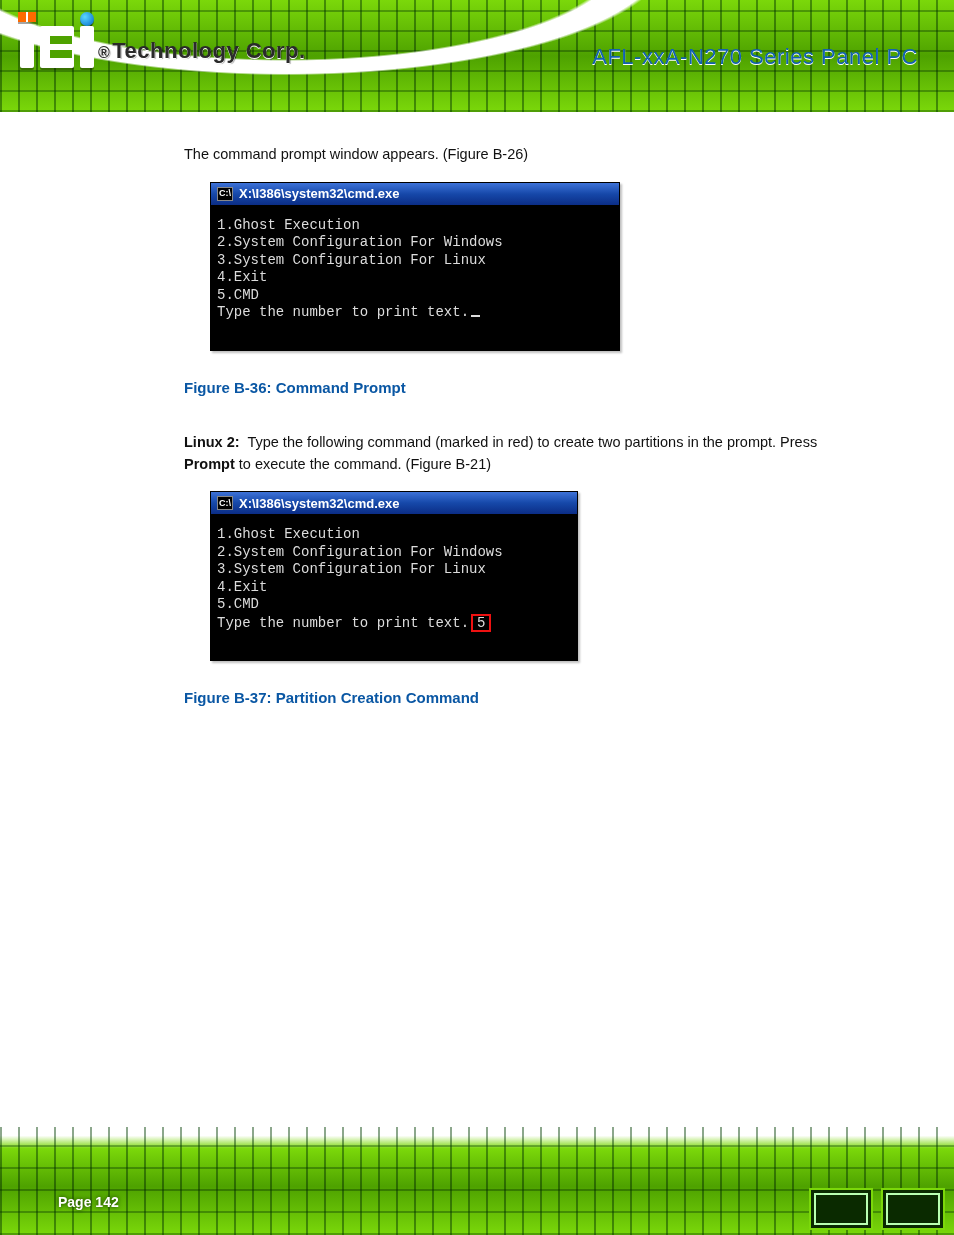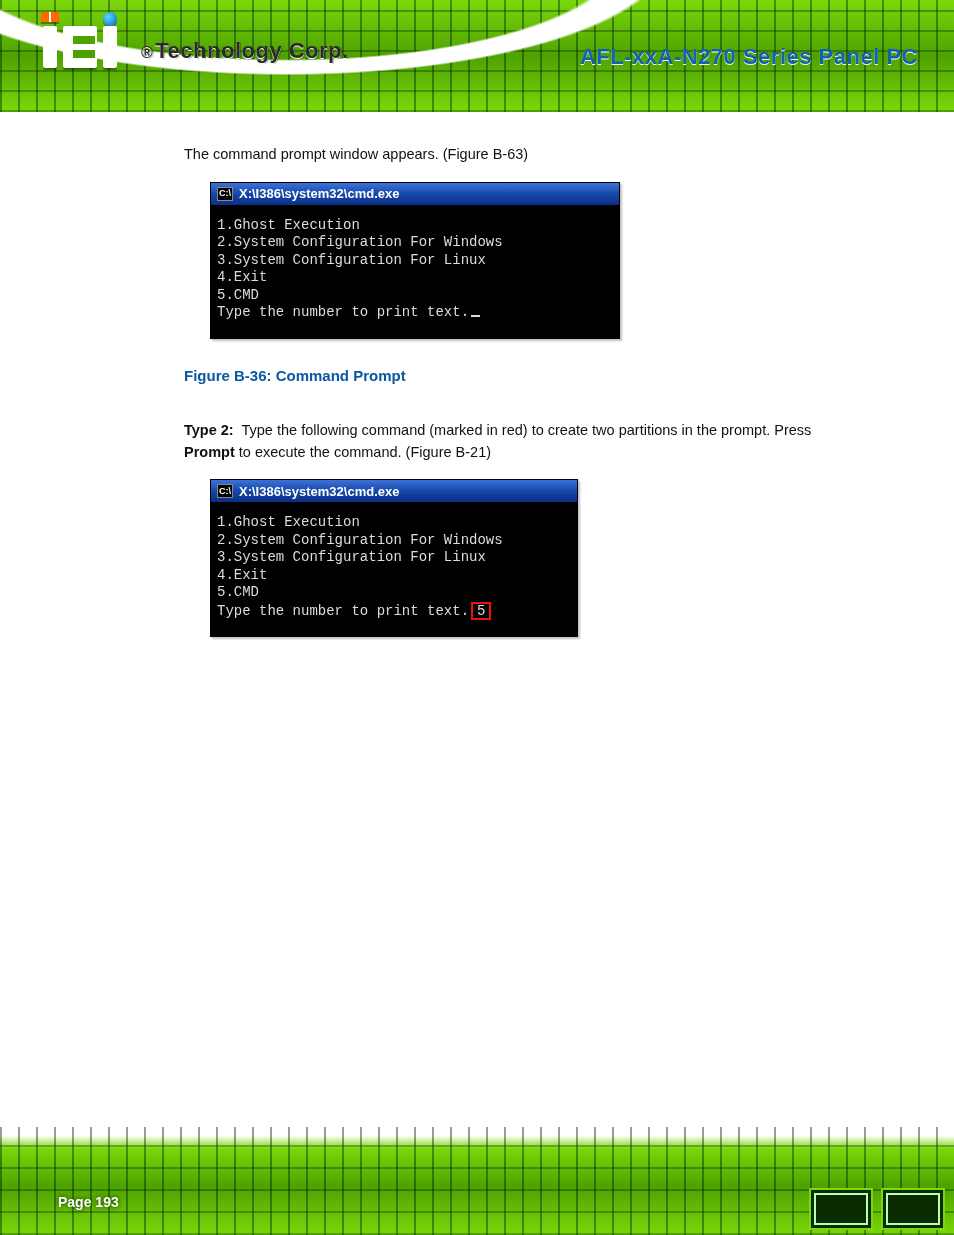--- a/index.html
+++ b/index.html
@@ -35,23 +35,23 @@
     mix-blend-mode: multiply;
   }
   .banner-top::after {
     
     background:
       radial-gradient(140% 220% at 95% 220%, #fff 0 38%, transparent 39%),
       radial-gradient(60% 160% at 30% -40%, transparent 0 58%, #fff 59% 66%, transparent 67%);
   }
   .logo {
     position: absolute;
-    left: 43px; top: 26px;
+    left: 20px; top: 26px;
     z-index: 5;
-    display: flex; align-items: flex-end; gap: 24px;
+    display: flex; align-items: flex-end; gap: 4px;
   }
   .logo-mark {
     display: flex; gap: 6px; align-items: flex-end;
     filter: drop-shadow(0 2px 0 rgba(0,0,0,.35));
   }
   .logo-i1, .logo-i2 { width: 14px; height: 42px; background: #fff; border-radius: 2px; position: relative; }
   .logo-e { width: 34px; height: 42px; background: #fff; border-radius: 2px; position: relative; }
   .logo-i1::before {
     content: ""; position: absolute; top: -14px; left: -2px;
     width: 18px; height: 10px;
@@ -82,21 +82,21 @@
     font-weight: 900;
     margin-right: 2px;
   }
   .doc-title {
     position: absolute;
     right: 36px; top: 44px;
     z-index: 6;
     font-size: 22px;
     letter-spacing: .5px;
     color: #1161b0;
-    font-weight: 700;
+    font-weight: 400;
     text-shadow: 0 1px 0 #fff;
   }
 
   
   .page-body {
     padding: 22px 90px 0 150px; 
   }
   .step {
     font-size: 14.5px;
     color: #111;
@@ -132,21 +132,21 @@
     width: 16px; height: 14px;
     background: #000;
     display: inline-flex; align-items: center; justify-content: center;
     font: 900 9px/1 Tahoma, sans-serif;
     color: #fff;
     border: 1px solid #888;
   }
   .console {
     background: #000;
     color: #dcdcdc;
-    padding: 12px 6px 16px 6px;
+    padding: 12px 6px 28px 6px;
     font: 14px/1.25 "Courier New", monospace;
     white-space: pre;
   }
   .caret {
     display: inline-block;
     width: 9px; height: 2px;
     background: #dcdcdc;
     vertical-align: -1px;
     margin-left: 2px;
   }
@@ -212,62 +212,63 @@
     </span>
     <span class="tagline">
       <span class="reg">®</span><span>Technology Corp.</span>
     </span>
   </div>
   <div class="doc-title">AFL-xxA-N270 Series Panel PC</div>
 </div>
 
 <div class="page-body">
 
-  <p class="step">The command prompt window appears. (Figure B-63)</p>
+  <p class="step">The command prompt window appears. (Figure B-26)</p>
 
   
   <div class="cmdwin large">
     <div class="titlebar">
       <span class="sys-icon">C:\</span>
       <span>X:\I386\system32\cmd.exe</span>
     </div>
     <div class="console"><span>1.Ghost Execution</span>
 <span>2.System Configuration For Windows</span>
 <span>3.System Configuration For Linux</span>
 <span>4.Exit</span>
 <span>5.CMD</span>
 <span>Type the number to print text.</span><span class="caret"></span></div>
   </div>
 
   <p class="figure-caption">Figure B-36: Command Prompt</p>
 
   <p class="step">
-    <b>Type 2:</b>&nbsp;
+    <b>Linux 2:</b>&nbsp;
     <span>Type the following command (marked in red) to create two partitions in the prompt. Press</span>
     <b>Prompt</b>
     <span>to execute the command. (Figure B-21)</span>
   </p>
 
   
   <div class="cmdwin small">
     <div class="titlebar">
       <span class="sys-icon">C:\</span>
       <span>X:\I386\system32\cmd.exe</span>
     </div>
     <div class="console"><span>1.Ghost Execution</span>
 <span>2.System Configuration For Windows</span>
 <span>3.System Configuration For Linux</span>
 <span>4.Exit</span>
 <span>5.CMD</span>
 <span>Type the number to print text.</span><span class="hl5">5</span></div>
   </div>
 
+  <p class="figure-caption">Figure B-37: Partition Creation Command</p>
 
   <div class="spacer"></div>
 </div>
 
 <div class="banner-bottom">
-  <span class="page-num">Page 193</span>
+  <span class="page-num">Page 142</span>
   <div class="pcb-chips">
     <span class="chip"></span>
     <span class="chip"></span>
   </div>
 </div>
 
 </body></html>

